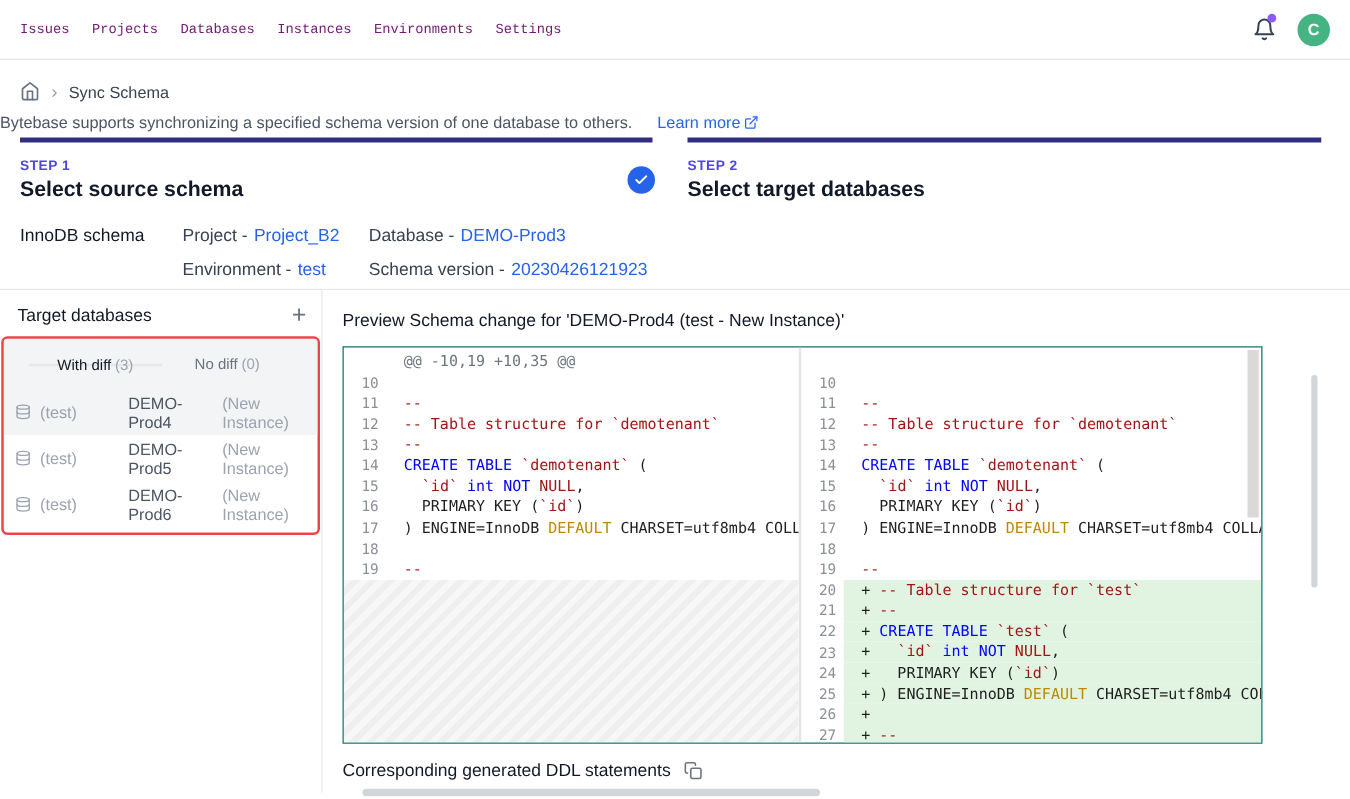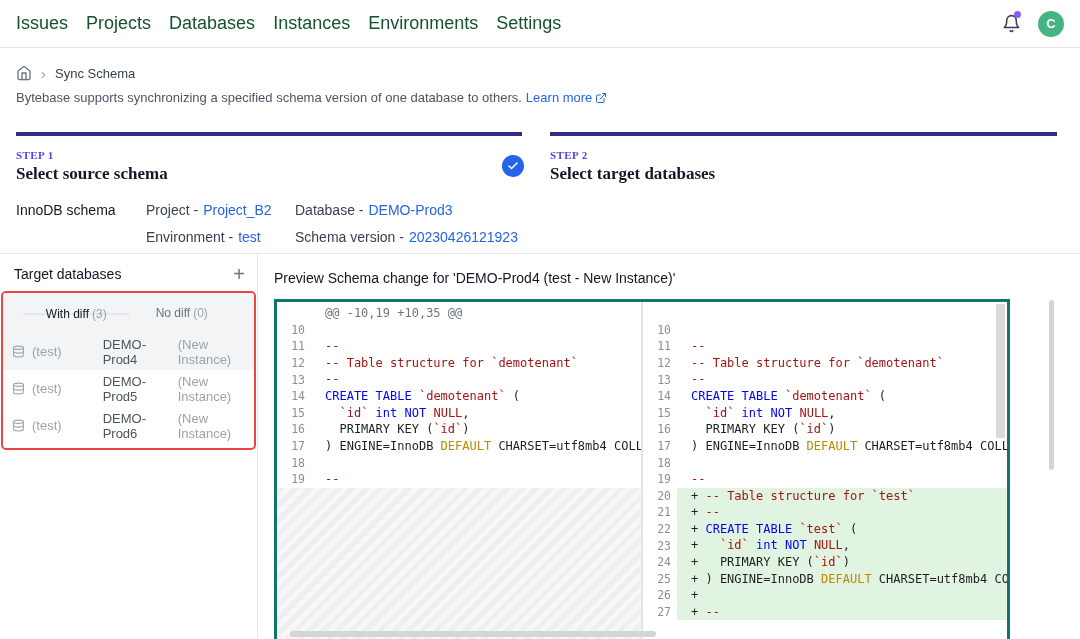--- a/index.html
+++ b/index.html
@@ -7,39 +7,39 @@
   body {
     position:relative; overflow:hidden; background:#ffffff;
     font-family:"Liberation Sans", sans-serif; color:#1f2937;
   }
   svg { display:block; }
   .icon { stroke-width:2; fill:none; stroke-linecap:round; stroke-linejoin:round; }
 
   
   .topnav { height:48px; display:flex; align-items:center; gap:18px; padding:0 16px;
             border-bottom:1px solid #e5e7eb; background:#fff; }
-  .nav-item { font-size:18px; color:#14532d; cursor:pointer; white-space:nowrap; }
+  .nav-item { font-size:11px; color:#701a75; cursor:pointer; white-space:nowrap;font-family:Liberation Mono, monospace; }
   .nav-right { margin-left:auto; display:flex; align-items:center; gap:16px; }
   .bell { position:relative; width:22px; height:22px; background:none; border:none; cursor:pointer; }
   .bell svg { width:19px; height:19px; stroke:#374151; margin:1px auto; }
   .bell-dot { position:absolute; top:-2px; right:1px; width:7px; height:7px; border-radius:50%; background:#8b5cf6; }
   .avatar { width:26px; height:26px; border-radius:50%; background:#45b482; color:#fff;
             font-size:13px; font-weight:bold; display:flex; align-items:center; justify-content:center; cursor:pointer; }
 
   
   .breadcrumb { margin:15px 16px 0; display:flex; align-items:center; gap:9px; height:20px; }
   .breadcrumb svg { width:16px; height:16px; stroke:#6b7280; cursor:pointer; }
   .crumb-chevron { color:#9ca3af; font-size:15px; line-height:1; }
   .crumb-current { font-size:13px; color:#374151; }
-  .intro { margin:6px 16px 0; font-size:13px; color:#4b5563; display:flex; align-items:center; gap:4px; height:17px; }
+  .intro { margin:6px 0 0; font-size:13px; color:#4b5563; display:flex; align-items:center; gap:20px; height:17px; }
   .learn-more { color:#2563eb; cursor:pointer; display:inline-flex; align-items:center; gap:3px; }
   .learn-more svg { width:12px; height:12px; stroke:#2563eb; }
 
   
-  .stepper { position:relative; margin-top:26px; height:56px;font-family:Liberation Serif, serif; }
+  .stepper { position:relative; margin-top:4px; height:56px; }
   .step-line { position:absolute; top:0; height:4px; background:#312e81; }
   .step-line.l1 { left:16px; width:506px; }
   .step-line.l2 { left:550px; right:23px; }
   .step-block { position:absolute; top:17px; }
   .step-block.s1 { left:16px; }
   .step-block.s2 { left:550px; }
   .step-label { font-size:11px; font-weight:bold; letter-spacing:.4px; color:#4f46e5; }
   .step-title { font-size:17px; font-weight:bold; color:#111827; margin-top:3px; }
   .step-check { position:absolute; left:502px; top:23px; width:22px; height:22px; border-radius:50%;
                 background:#2563eb; display:flex; align-items:center; justify-content:center; }
@@ -71,21 +71,21 @@
   .t-item.selected { background:#f3f4f6; }
   .t-item svg { width:13px; height:13px; stroke:#9ca3af; flex:0 0 13px; }
   .t-env { font-size:13px; color:#9ca3af; }
   .t-name { font-size:13px; color:#4b5563;padding-left:34px; }
   .t-note { font-size:13px; color:#9ca3af; }
 
   .preview { flex:1; min-width:0; padding:16px 0 14px 16px; position:relative; }
   .preview-title { font-size:14px; color:#111827; height:17px; }
 
   
-  .diff { margin-top:12px; width:736px; height:360px; border:3px solid #0f766e; background:#fff;
+  .diff { margin-top:12px; width:736px; height:318px; border:1px solid #0f766e; background:#fff;
           display:flex; position:relative; overflow:hidden;
           font-family:"DejaVu Sans Mono", monospace; font-size:12px; cursor:text; }
   .pane { overflow:hidden; height:100%; }
   .pane.left { width:366px; flex:0 0 366px; border-right:2px solid #e4e4e4; }
   .pane.right { flex:1; }
   .rows { display:flex; flex-direction:column; height:100%; padding-top:3px; }
   .code-row { display:flex; flex:0 0 16.6px; height:16.6px; align-items:center; }
   .ln { flex:0 0 34px; width:34px; padding-right:6px; text-align:right; color:#8a8f98; font-size:11.5px; }
   .code { flex:1; white-space:pre; overflow:hidden; padding-left:14px; height:100%; line-height:16.6px; color:#1f1f1f; }
   .code-row.added .code { background:#e1f4e1; }

